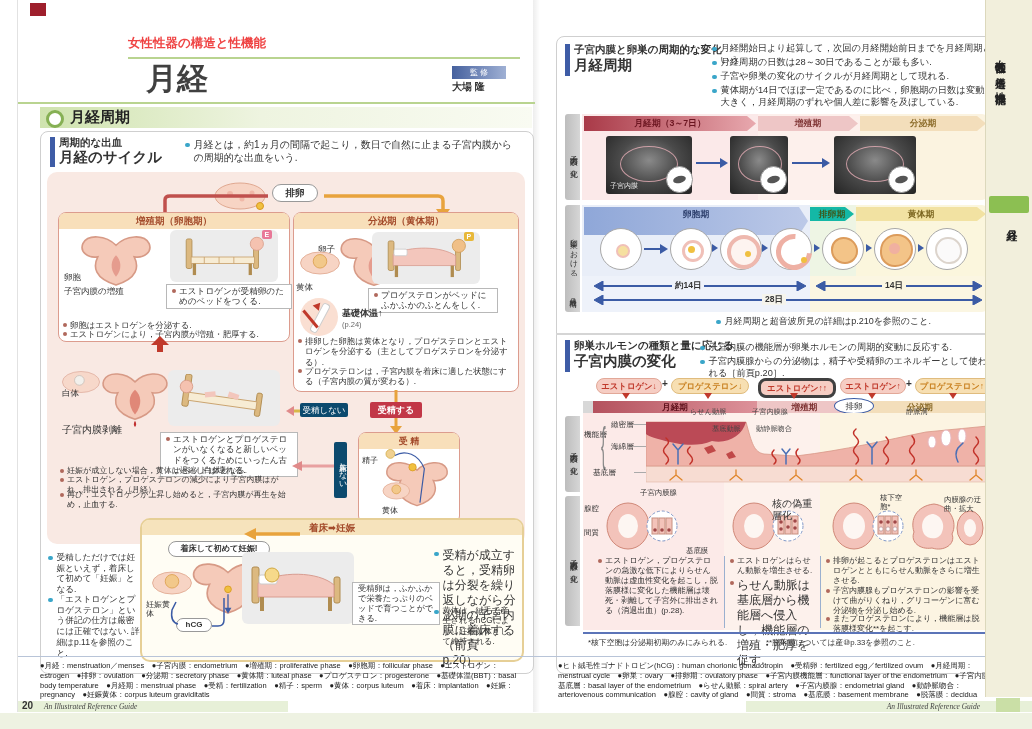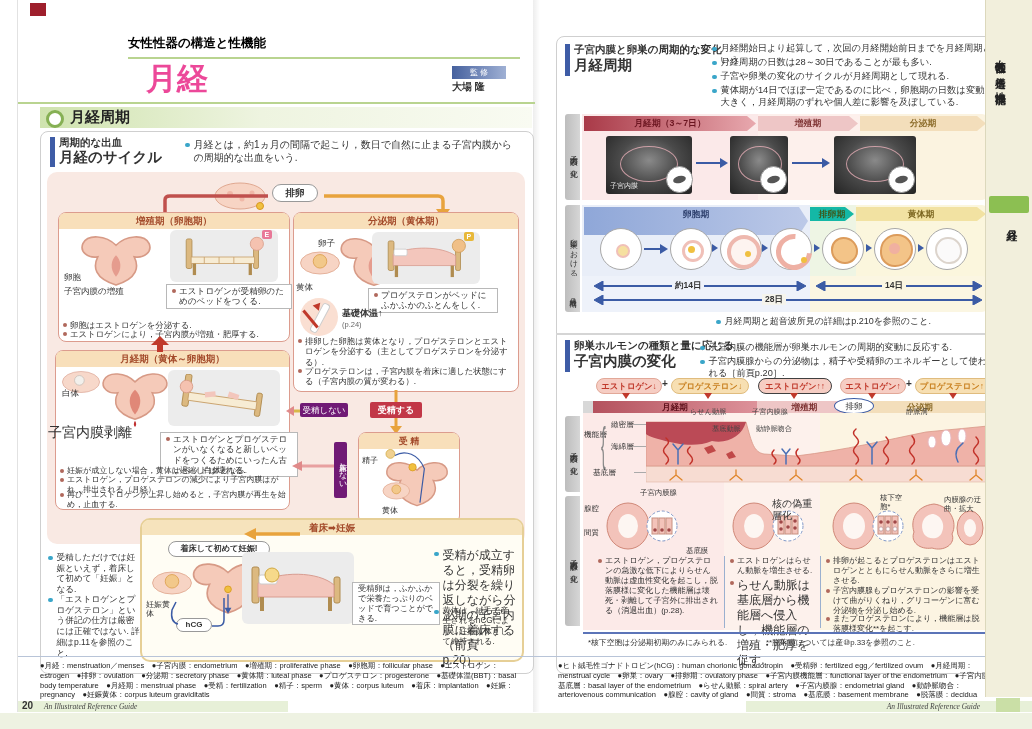--- a/index.html
+++ b/index.html
@@ -22,21 +22,21 @@
   .pbox{position:absolute;background:#fff;border:1.6px solid #dc9c8e;border-radius:8px}
   .pbox-h{height:16px;line-height:16px;background:#f8dfba;color:#a34a2a;font-weight:bold;text-align:center;
           font-size:9.5px;border-radius:6px 6px 0 0}
   .cream{position:absolute;background:#fffdf4;border:2px solid #e6cf96;border-radius:10px}
   .cream-h{height:15px;line-height:15px;background:#f6e3bc;color:#a34a2a;font-weight:bold;text-align:center;
            font-size:9.5px;border-radius:7px 7px 0 0}
   .illo{position:absolute;background:#ececec;border-radius:6px}
   .note{position:absolute;background:#fff;border:1px solid #b8b8b8;border-radius:0;font-size:8.6px;
         padding:1px 5px;line-height:1.2}
   .badge{position:absolute;color:#fff;text-align:center;border-radius:2px}
-  .bblue{background:#701a75}
+  .bblue{background:#0c4a6e}
   .bred{background:#c23747}
   .bubble{position:absolute;background:#fff;border:1px solid #999;border-radius:10px;text-align:center}
   .chev{position:absolute;font-weight:bold;text-align:center;
         clip-path:polygon(0 0,calc(100% - 9px) 0,100% 50%,calc(100% - 9px) 100%,0 100%)}
   .pill{position:absolute;height:14px;line-height:14px;text-align:center;border-radius:8px;
         font-size:8.4px;font-weight:bold}
   .tab{position:absolute;background:linear-gradient(90deg,#bdbdbd,#d6d6d6);color:#333;border-radius:3px 0 0 3px;
        font-size:7.8px;text-align:center;display:flex;align-items:center;justify-content:center}
   .tab span{writing-mode:vertical-rl;letter-spacing:1px}
   .us{position:absolute;border-radius:3px;background:radial-gradient(ellipse at 50% 42%,#8a8a8a 0%,#4a4a4a 48%,#232323 100%)}
@@ -54,23 +54,23 @@
 </head>
 <body>
 
 <div class="stage">
 
   <div class="abs" style="left:17px;top:0;width:1px;height:712px;background:#e2e2e2"></div>
   <div class="abs" style="left:30px;top:3px;width:16px;height:13px;background:#9e1f2c"></div>
   <div class="abs" style="left:533px;top:0;width:7px;height:712px;background:linear-gradient(90deg,rgba(0,0,0,.07),rgba(0,0,0,0))"></div>
   <div class="abs" style="left:0;top:713px;width:1032px;height:16px;background:#eef2e2"></div>
 
-  <div class="t bold" style="left:128px;top:36px;font-size:12.5px;color:#000000">女性性器の構造と性機能</div>
+  <div class="t bold" style="left:128px;top:36px;font-size:12.5px;color:#ef4444">女性性器の構造と性機能</div>
   <div class="greenline" style="left:128px;top:57px;width:392px"></div>
-  <div class="t bold" style="left:146px;top:60px;font-size:31px;color:#ec4899">月経</div>
+  <div class="t bold" style="left:146px;top:60px;font-size:31px;color:#404040">月経</div>
   <div class="abs" style="left:452px;top:66px;width:54px;height:13px;background:linear-gradient(90deg,#46619e,#9fb0d4);color:#fff;font-size:8px;text-align:center;line-height:13px">監 修</div>
   <div class="t bold" style="left:452px;top:81px;font-size:10px">大場 隆</div>
   <div class="greenline" style="left:18px;top:102px;width:517px"></div>
 
   <div class="secbar" style="left:40px;top:107px;width:492px;height:21px"></div>
   <div class="seccirc" style="left:46px;top:110px"></div>
   <div class="t bold" style="left:70px;top:108px;font-size:15px;color:#222">月経周期</div>
 
   <div class="panel" style="left:40px;top:131px;width:492px;height:541px"></div>
 
@@ -130,21 +130,21 @@
   <div class="t bud" style="left:63px;top:320px;width:222px;font-size:8.4px">
       <span>卵胞はエストロゲンを分泌する.</span>
     </div>
   <div class="t bud" style="left:63px;top:329px;width:222px;font-size:8.4px">
       <span>エストロゲンにより，子宮内膜が増殖・肥厚する.</span>
     </div>
 
   <div class="pbox" style="left:293px;top:212px;width:224px;height:178px">
     <div class="pbox-h">分泌期（黄体期）</div>
   </div>
-  <div class="t" style="left:318px;top:238px;font-size:8.5px">卵子</div>
+  <div class="t" style="left:318px;top:244px;font-size:8.5px">卵子</div>
   <svg class="abs" style="left:330px;top:234px" width="88" height="56" viewBox="0 0 100 70">
     <path d="M50,16 C38,4 16,2 10,14 C6,24 16,32 28,30 C22,42 24,56 50,64 C76,56 78,42 72,30 C84,32 94,24 90,14 C84,2 62,4 50,16 Z" fill="#f5cab9" stroke="#d79a86" stroke-width="2"></path>
     <path d="M50,26 C42,33 40,45 50,56 C60,45 58,33 50,26 Z" fill="#e59c8e"></path>
   </svg>
   <svg class="abs" style="left:298px;top:248px" width="44" height="30" viewBox="0 0 52 34">
     <ellipse cx="26" cy="17" rx="23" ry="13" fill="#f7d4c4" stroke="#e0a890"></ellipse>
     <circle cx="26" cy="15" r="8" fill="#f2c88a" stroke="#dca050"></circle>
   </svg>
   <div class="t" style="left:296px;top:282px;font-size:8.5px">黄体</div>
   <div class="illo" style="left:372px;top:232px;width:108px;height:52px"></div>
@@ -170,34 +170,31 @@
   </div>
   <div class="t bold" style="left:342px;top:308px;font-size:9px">基礎体温↑</div>
   <div class="t" style="left:342px;top:320px;font-size:7.5px;color:#666">(p.24)</div>
   <div class="t bud" style="left:298px;top:366px;width:212px;font-size:8.3px">
       <span>プロゲステロンは，子宮内膜を着床に適した状態にする（子宮内膜の質が変わる）.</span>
     </div>
   <div class="t bud" style="left:298px;top:336px;width:212px;font-size:8.3px">
       <span>排卵した卵胞は黄体となり，プロゲステロンとエストロゲンを分泌する（主としてプロゲステロンを分泌する）.</span>
     </div>
 
-  <div class="pbox" style="left:55px;top:350px;width:233px;height:158px">
-    <div class="pbox-h">月経期（黄体～卵胞期）</div>
-  </div>
   <svg class="abs" style="left:60px;top:368px" width="42" height="28" viewBox="0 0 52 34">
     <ellipse cx="26" cy="17" rx="23" ry="13" fill="#f7d8ca" stroke="#e0b0a0"></ellipse>
     <circle cx="24" cy="15" r="6" fill="#f2f0ec" stroke="#c8c0b8"></circle>
   </svg>
   <div class="t" style="left:62px;top:388px;font-size:8.5px">白体</div>
   <svg class="abs" style="left:96px;top:368px" width="78" height="62" viewBox="0 0 100 76">
     <path d="M50,16 C38,4 16,2 10,14 C6,24 16,32 28,30 C22,42 24,56 50,64 C76,56 78,42 72,30 C84,32 94,24 90,14 C84,2 62,4 50,16 Z" fill="#f5cab9" stroke="#d79a86" stroke-width="2"></path>
     <path d="M50,26 C42,33 40,45 50,58 C60,45 58,33 50,26 Z" fill="#e08878"></path>
     <path d="M50,66 q-3,5 0,8 q3,-3 0,-8" fill="#c03030"></path>
   </svg>
-  <div class="t" style="left:48px;top:424px;font-size:14px">子宮内膜剥離</div>
+  <div class="t" style="left:62px;top:424px;font-size:10px">子宮内膜剥離</div>
   <div class="illo" style="left:168px;top:370px;width:112px;height:56px"></div>
   <svg class="abs" style="left:172px;top:374px" width="104" height="50" viewBox="0 0 104 56">
     <g transform="rotate(8 52 28)">
       <rect x="6" y="6" width="7" height="36" rx="2" fill="#dcb980" stroke="#b08c50"></rect>
       <rect x="88" y="16" width="6" height="26" rx="2" fill="#dcb980" stroke="#b08c50"></rect>
       <rect x="12" y="26" width="77" height="9" fill="#f7ecd4" stroke="#c8a06a"></rect>
       <rect x="30" y="22" width="12" height="6" fill="#f3c6bc" transform="rotate(-14 36 25)"></rect>
       <rect x="56" y="20" width="12" height="6" fill="#f3c6bc" transform="rotate(10 62 23)"></rect>
     </g>
     <circle cx="10" cy="14" r="7" fill="#f5c2b0" stroke="#d89c88"></circle>
@@ -435,21 +432,21 @@
   <div class="t bu" style="left:700px;top:342px;width:294px;font-size:9.2px">
       <span>子宮内膜の機能層が卵巣ホルモンの周期的変動に反応する.</span>
     </div>
   <div class="t bu" style="left:700px;top:356px;width:294px;font-size:9.2px">
       <span>子宮内膜腺からの分泌物は，精子や受精卵のエネルギーとして使われる［前頁p.20］.</span>
     </div>
 
   <div class="pill" style="left:596px;top:378px;width:64px;background:#f6cdc3;color:#c0392b;border:1px solid #e2a898">エストロゲン↓</div>
   <div class="t bold" style="left:662px;top:378px;font-size:10px">+</div>
   <div class="pill" style="left:671px;top:378px;width:76px;background:#f7dfb2;color:#c87f1e;border:1px solid #e0bc7e">プロゲステロン↓</div>
-  <div class="pill" style="left:758px;top:378px;width:72px;background:#f6cdc3;color:#c0392b;border:1px solid #404040">エストロゲン↑↑</div>
+  <div class="pill" style="left:758px;top:378px;width:72px;background:#f6cdc3;color:#c0392b;border:3px solid #404040">エストロゲン↑↑</div>
   <div class="pill" style="left:840px;top:378px;width:64px;background:#f6cdc3;color:#c0392b;border:1px solid #e2a898">エストロゲン↑</div>
   <div class="t bold" style="left:906px;top:378px;font-size:10px">+</div>
   <div class="pill" style="left:915px;top:378px;width:76px;background:#f7dfb2;color:#c87f1e;border:1px solid #e0bc7e">プロゲステロン↑↑</div>
   <div class="abs" style="left:622px;top:393px;width:0;height:0;border-top:6px solid #c0392b;border-left:4px solid transparent;border-right:4px solid transparent"></div>
   <div class="abs" style="left:704px;top:393px;width:0;height:0;border-top:6px solid #c0392b;border-left:4px solid transparent;border-right:4px solid transparent"></div>
   <div class="abs" style="left:790px;top:393px;width:0;height:0;border-top:6px solid #c0392b;border-left:4px solid transparent;border-right:4px solid transparent"></div>
   <div class="abs" style="left:868px;top:393px;width:0;height:0;border-top:6px solid #c0392b;border-left:4px solid transparent;border-right:4px solid transparent"></div>
   <div class="abs" style="left:949px;top:393px;width:0;height:0;border-top:6px solid #c0392b;border-left:4px solid transparent;border-right:4px solid transparent"></div>
 
   <div class="abs" style="left:583px;top:401px;width:10px;height:12px;background:#d8d8d8"></div>

